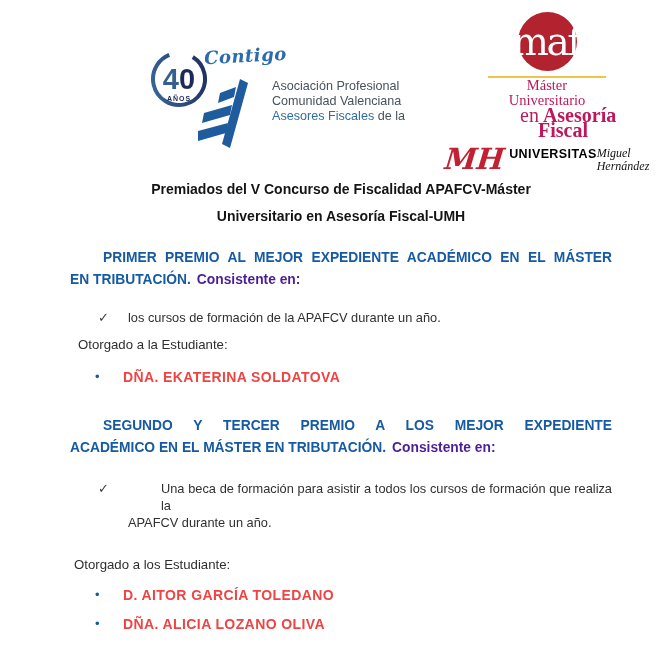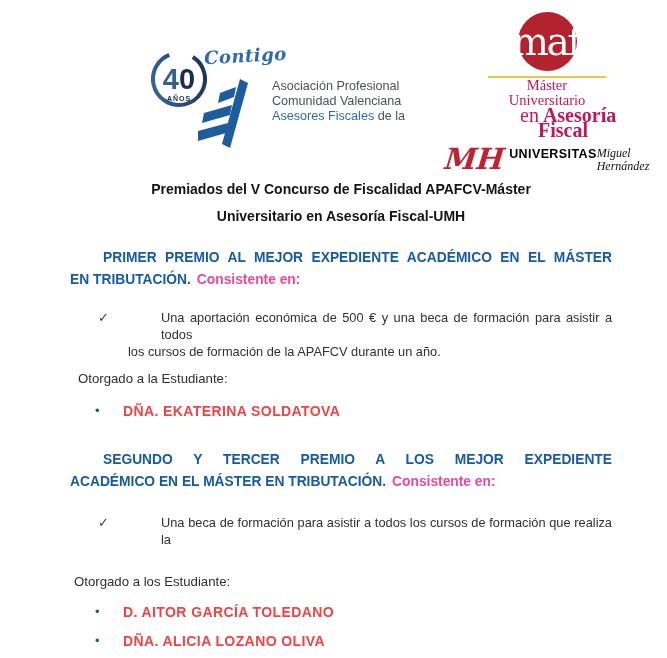--- a/index.html
+++ b/index.html
@@ -42,21 +42,21 @@
   .umh-cols{display:flex;text-align:left;justify-content:space-between;}
   .universitas{font-size:12.5px;font-weight:bold;color:#000;letter-spacing:.4px;line-height:14px;}
   .miguel{font-family:"Liberation Serif", serif;font-style:italic;font-size:12px;color:#111;line-height:13px;}
 
   
   .content{position:absolute;left:70px;right:55px;top:176px;}
   .title{font-size:14px;font-weight:bold;color:#141414;text-align:center;line-height:27px;margin:0;}
   .heading{margin-top:17px;font-weight:bold;font-size:13.8px;line-height:21.5px;color:#155AA2;}
   .sec2 .heading{margin-top:30px;}
   .jline{text-align:justify;text-align-last:justify;margin-left:33px;}
-  .h-black{color:#ec4899;margin-left:6px;margin-top:13px;}
+  .h-black{color:#4c1d95;margin-left:6px;margin-top:13px;}
   .check-row{display:flex;margin-top:19px;padding-left:28px;}
   .sec2 .check-row{margin-top:22px;}
   .check-mark{flex:0 0 30px;font-size:13px;color:#3c3c3c;line-height:17px;}
   .check-text{flex:1;font-size:12.8px;line-height:17px;color:#303030;}
   .otorgado{margin-top:11px;margin-left:8px;font-size:13.2px;color:#2e2e2e;line-height:15px;}
   .sec2 .otorgado{margin-top:26px;margin-left:4px;}
   .names{margin-top:17px;}
   .sec2 .names{margin-top:15px;}
   .name-row{display:flex;padding-left:25px;margin-bottom:13px;}
   .name-row:last-child{margin-bottom:0;}
@@ -117,21 +117,20 @@
     </h1>
 
     <section class="sec1">
       <div class="heading">
         <div class="jline">PRIMER PREMIO AL MEJOR EXPEDIENTE ACADÉMICO EN EL MÁSTER</div>
         <div><span>EN TRIBUTACIÓN.</span><span class="h-black">Consistente en:</span></div>
       </div>
       <div class="check-row">
         <span class="check-mark">✓</span>
         <div class="check-text">
-          <div class="jline">Una aportación económica de 500 € y una beca de formación para asistir a todos</div>
           <div>los cursos de formación de la APAFCV durante un año.</div>
         </div>
       </div>
       <div class="otorgado">Otorgado a la Estudiante:</div>
       <div class="names">
         <div class="name-row">
           <span class="bullet">•</span>
           <span class="name">DÑA. EKATERINA SOLDATOVA</span>
         </div>
       </div>
@@ -139,20 +138,21 @@
 
     <section class="sec2">
       <div class="heading">
         <div class="jline">SEGUNDO Y TERCER PREMIO A LOS MEJOR EXPEDIENTE</div>
         <div><span>ACADÉMICO EN EL MÁSTER EN TRIBUTACIÓN.</span><span class="h-black">Consistente en:</span></div>
       </div>
       <div class="check-row">
         <span class="check-mark">✓</span>
         <div class="check-text">
           <div class="jline">Una beca de formación para asistir a todos los cursos de formación que realiza la</div>
+          <div>APAFCV durante un año.</div>
         </div>
       </div>
       <div class="otorgado">Otorgado a los Estudiante:</div>
       <div class="names">
         <div class="name-row">
           <span class="bullet">•</span>
           <span class="name">D. AITOR GARCÍA TOLEDANO</span>
         </div>
         <div class="name-row">
           <span class="bullet">•</span>

